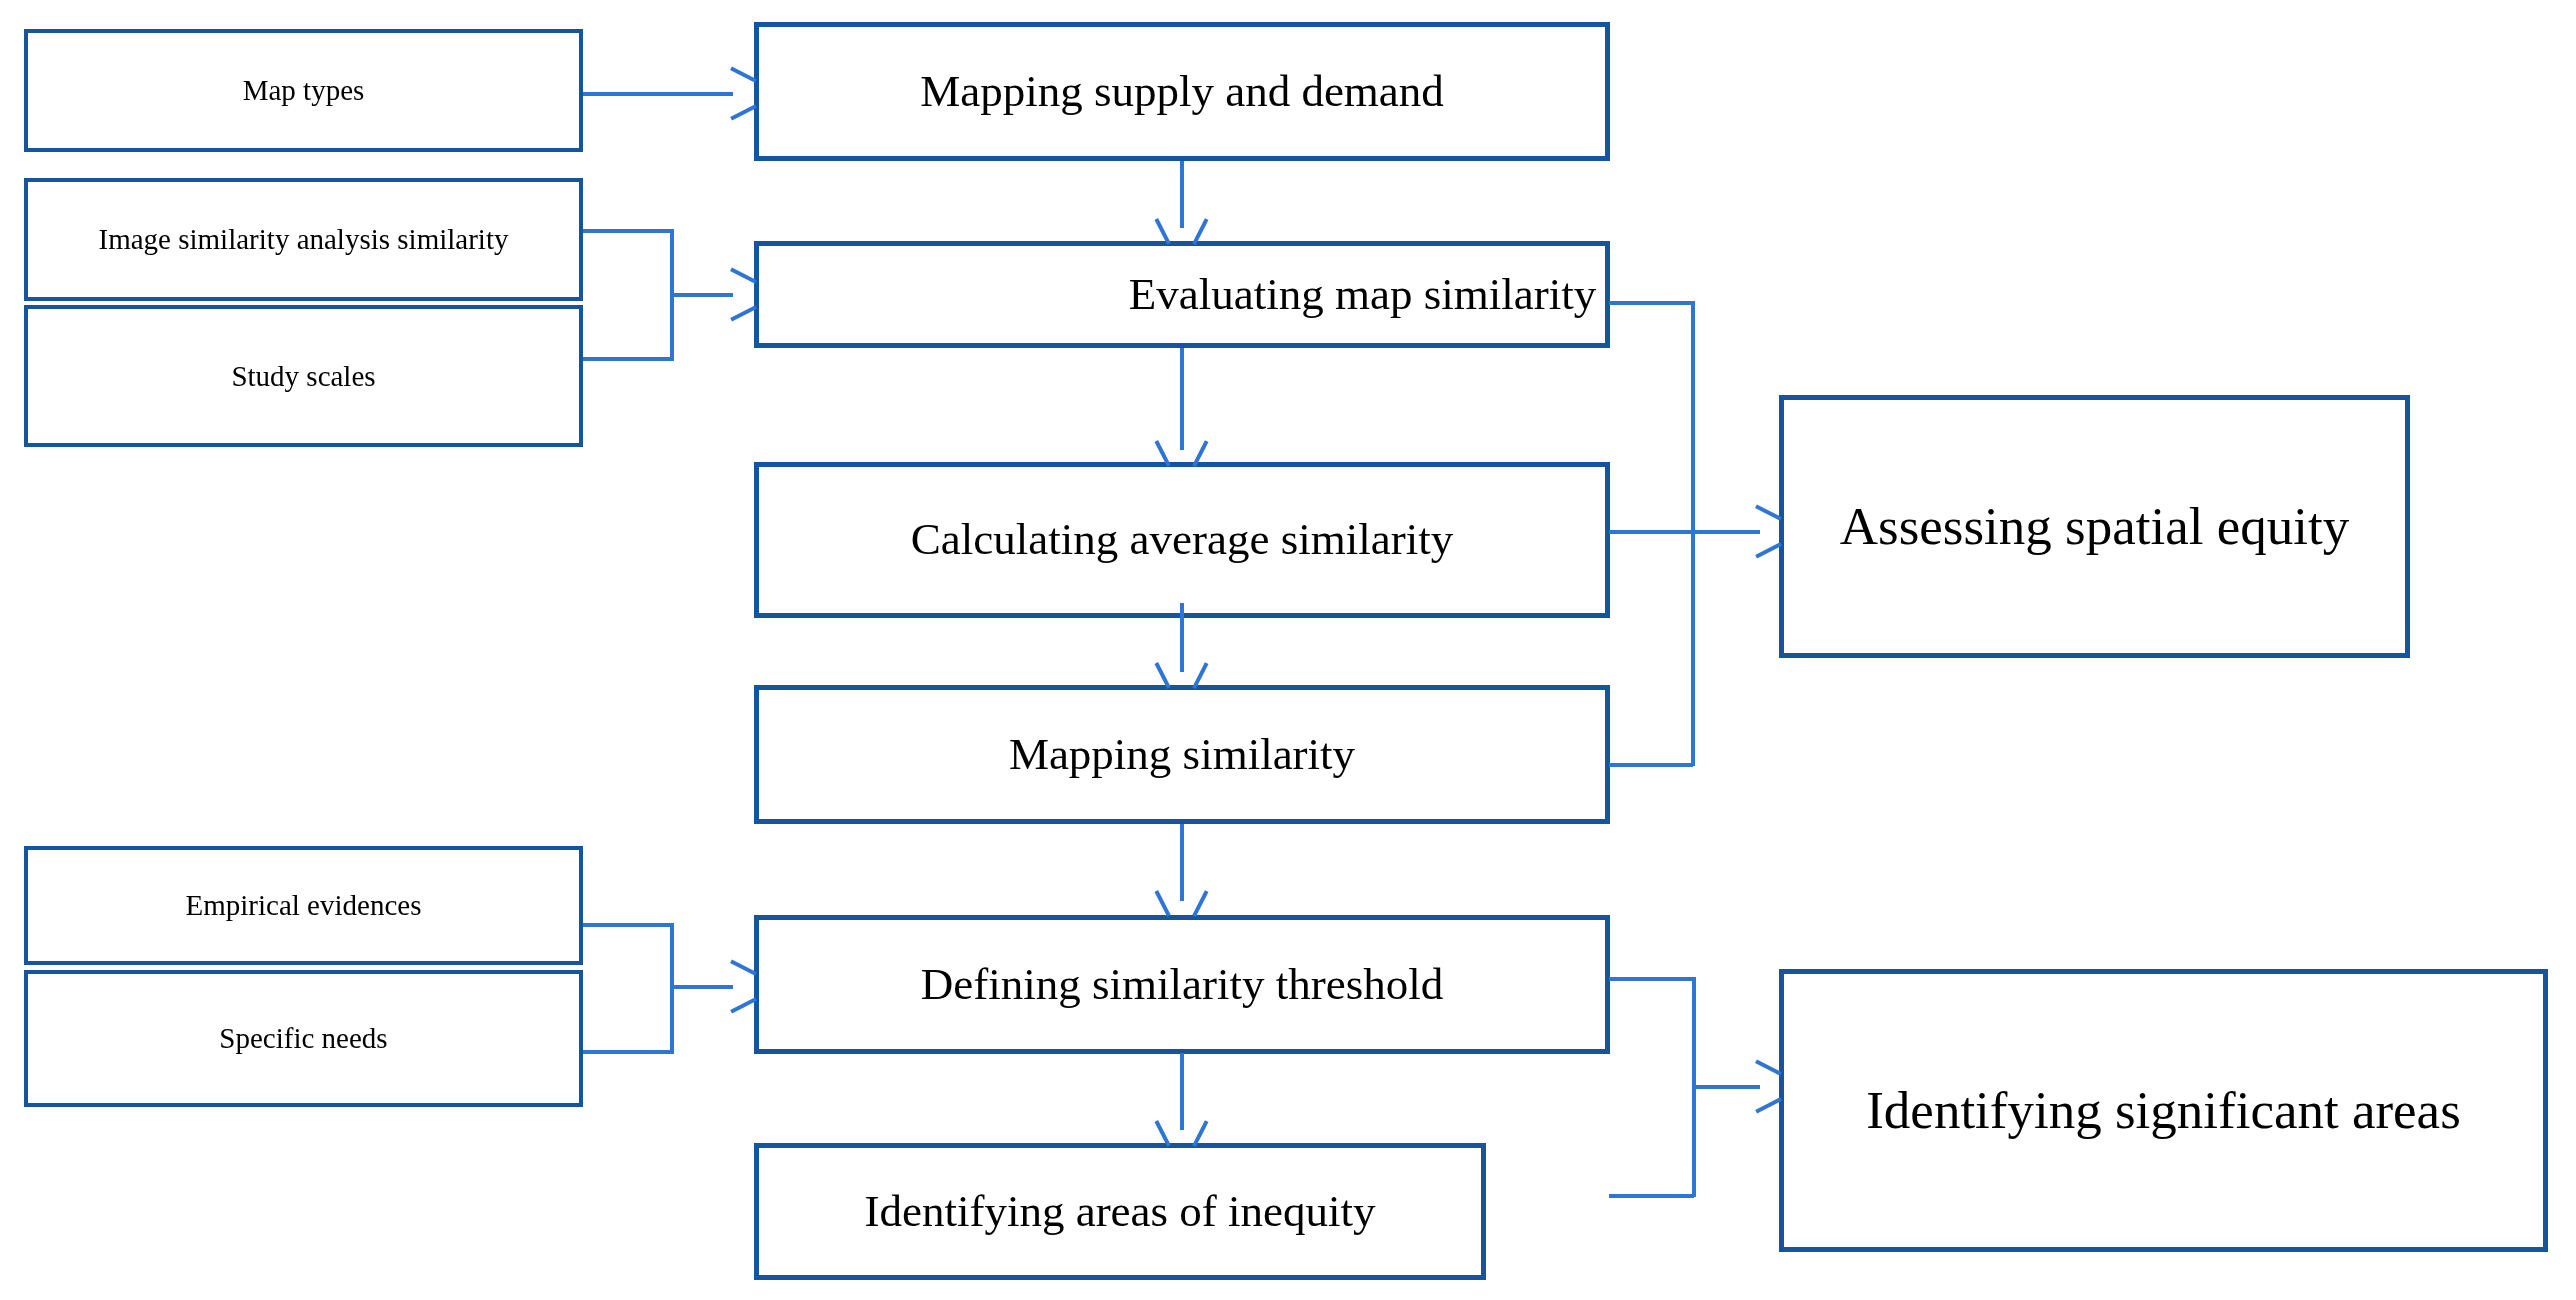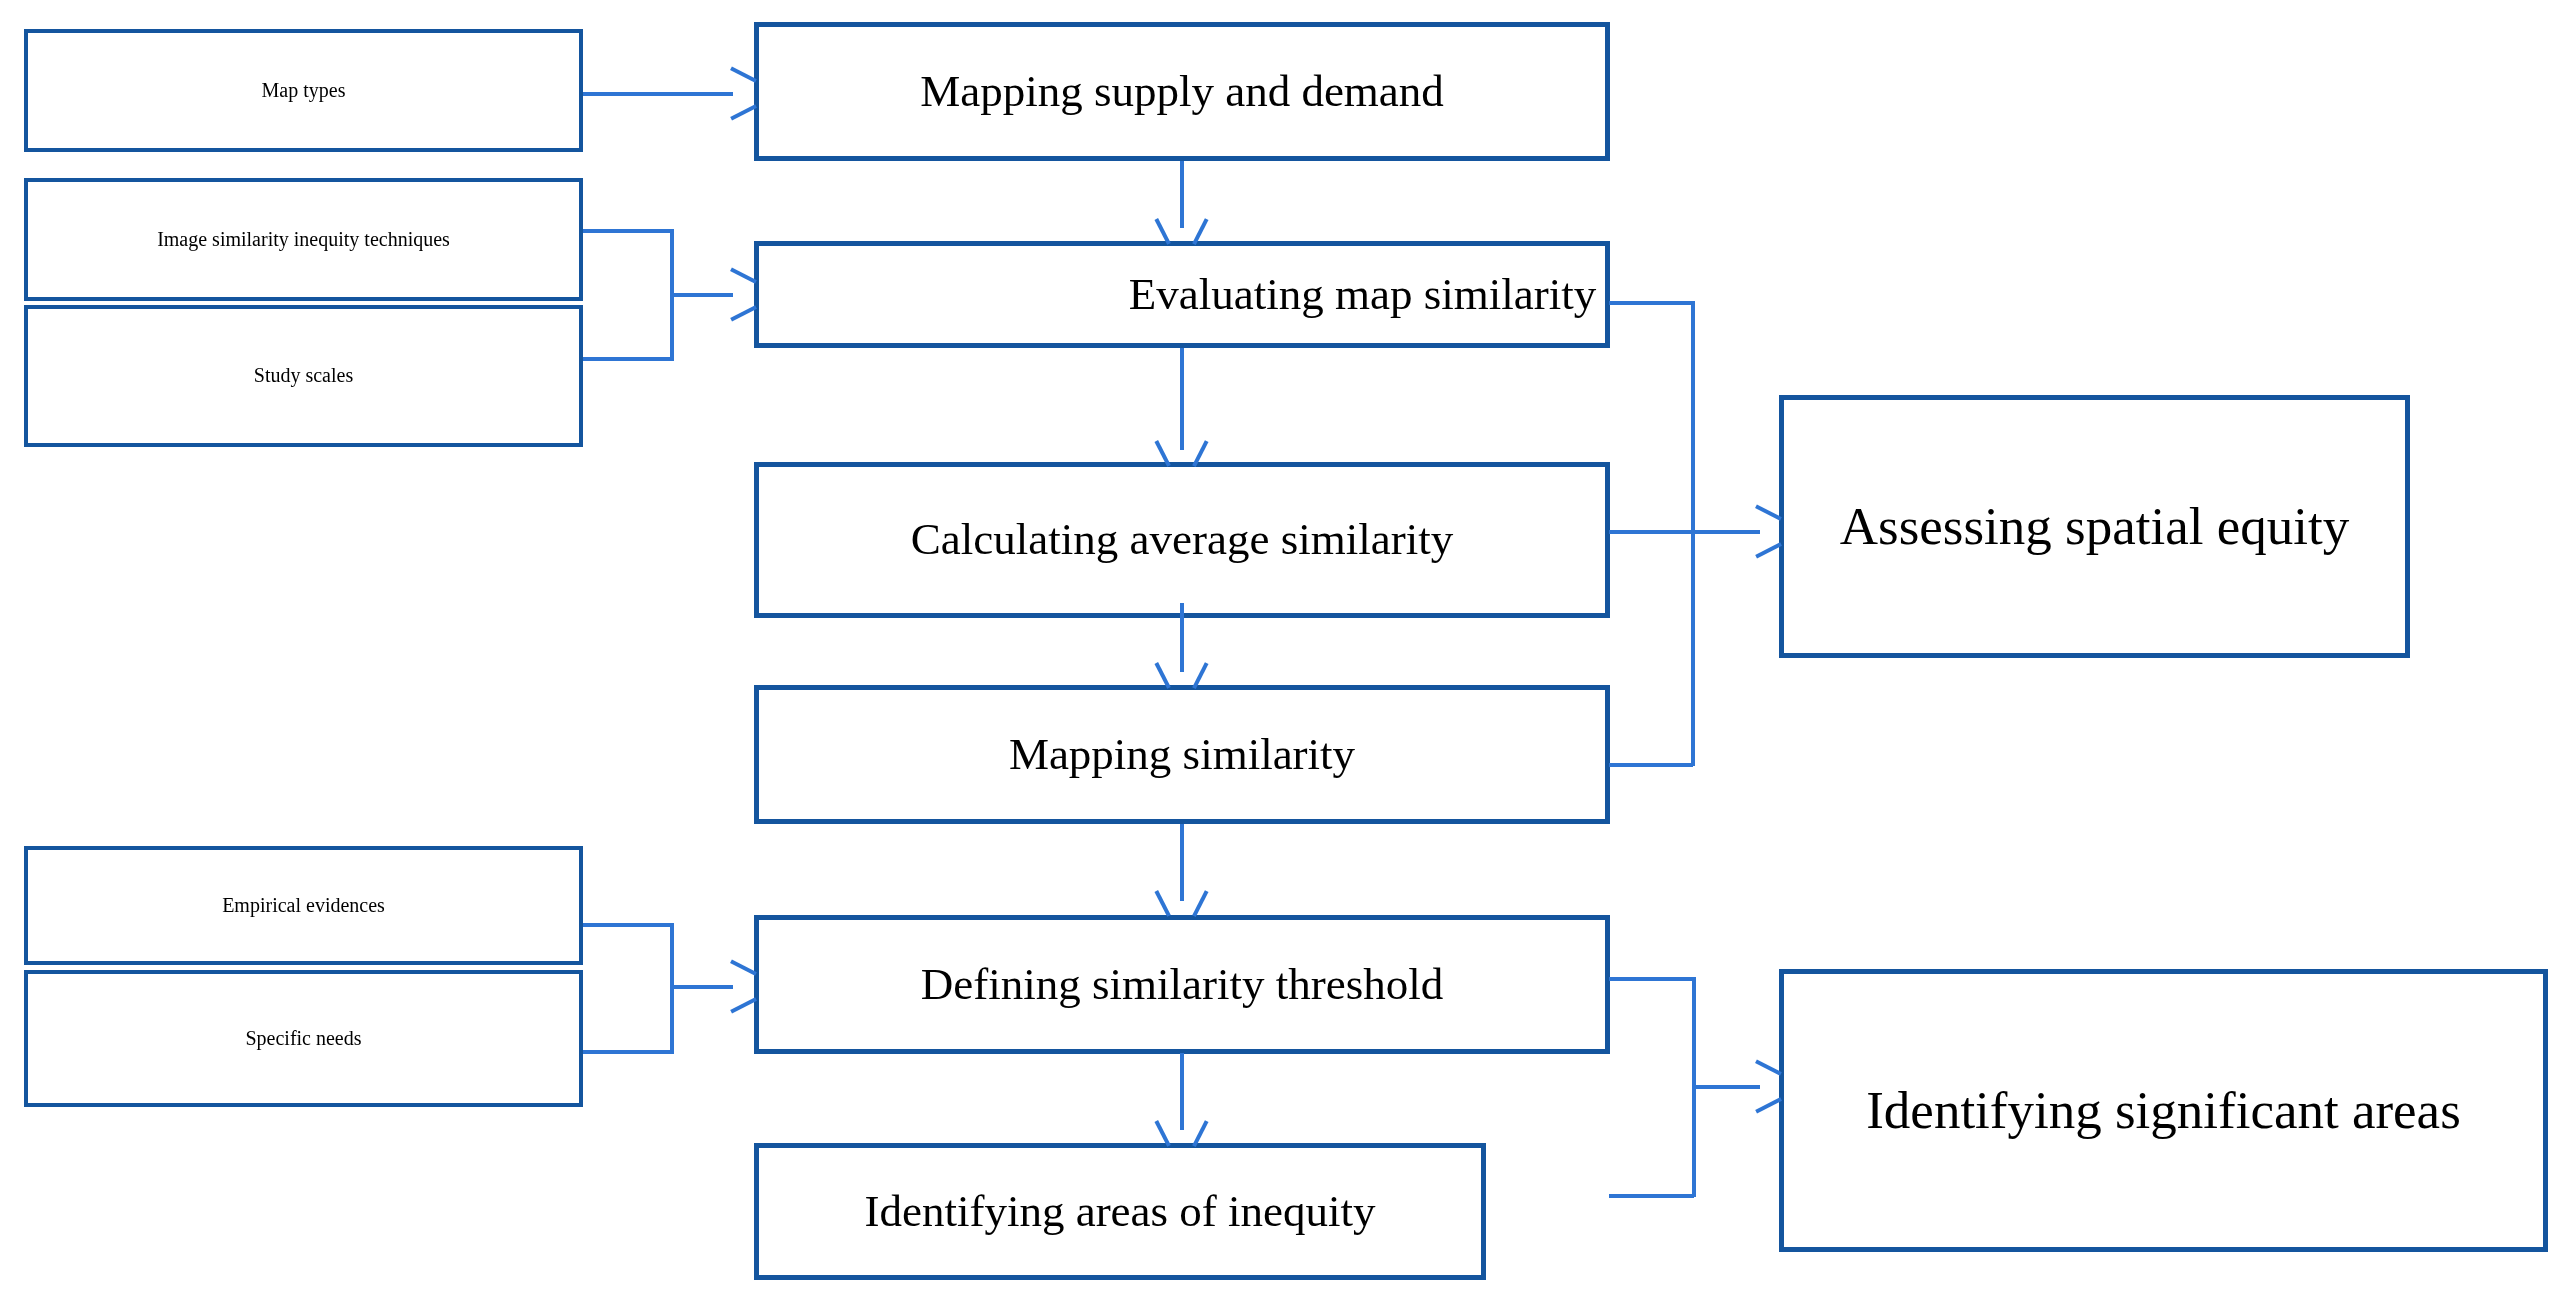--- a/index.html
+++ b/index.html
@@ -22,21 +22,21 @@
     border: 5.1px solid #14559E;
     display: flex;
     align-items: center;
     justify-content: center;
     text-align: center;
     color: #000000;
     line-height: 1.18;
     padding: 2.9px 8.8px;
   }
   .node.small {
-    font-size: 20px;
+    font-size: 29px;
     border-width: 4.4px;
   }
   .node.mid {
     font-size: 45px;
   }
   .node.big {
     font-size: 53px;
   }
   .node-label {
     display: block;
@@ -84,21 +84,21 @@
 </head>
 <body>
 
 <div id="canvas">
 
   <div class="node small" style="left:24px; top:29px; width:559px; height:123px;">
     <span class="node-label">Map types</span>
   </div>
 
   <div class="node small" style="left:24px; top:178px; width:559px; height:123px;">
-    <span class="node-label">Image similarity inequity techniques</span>
+    <span class="node-label">Image similarity analysis similarity</span>
   </div>
 
   <div class="node small" style="left:24px; top:305px; width:559px; height:142px;">
     <span class="node-label">Study scales</span>
   </div>
 
   <div class="node small" style="left:24px; top:846px; width:559px; height:119px;">
     <span class="node-label">Empirical evidences</span>
   </div>
 

